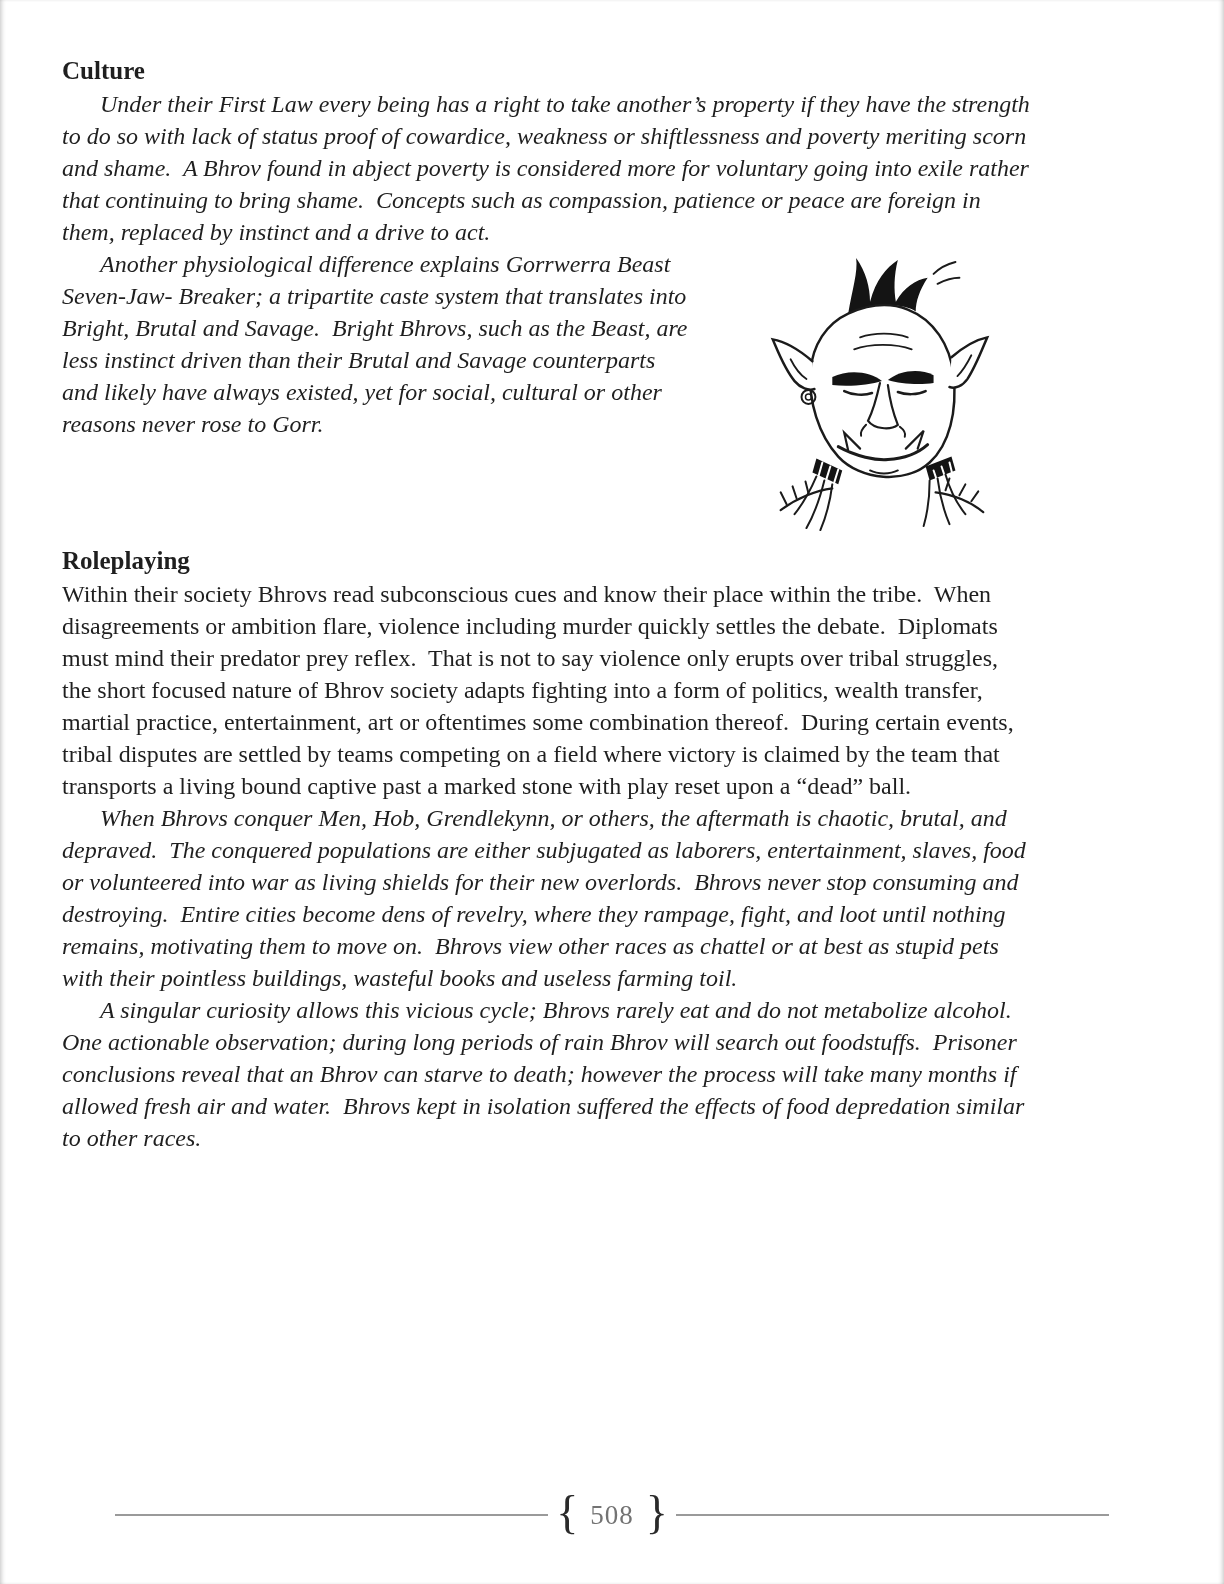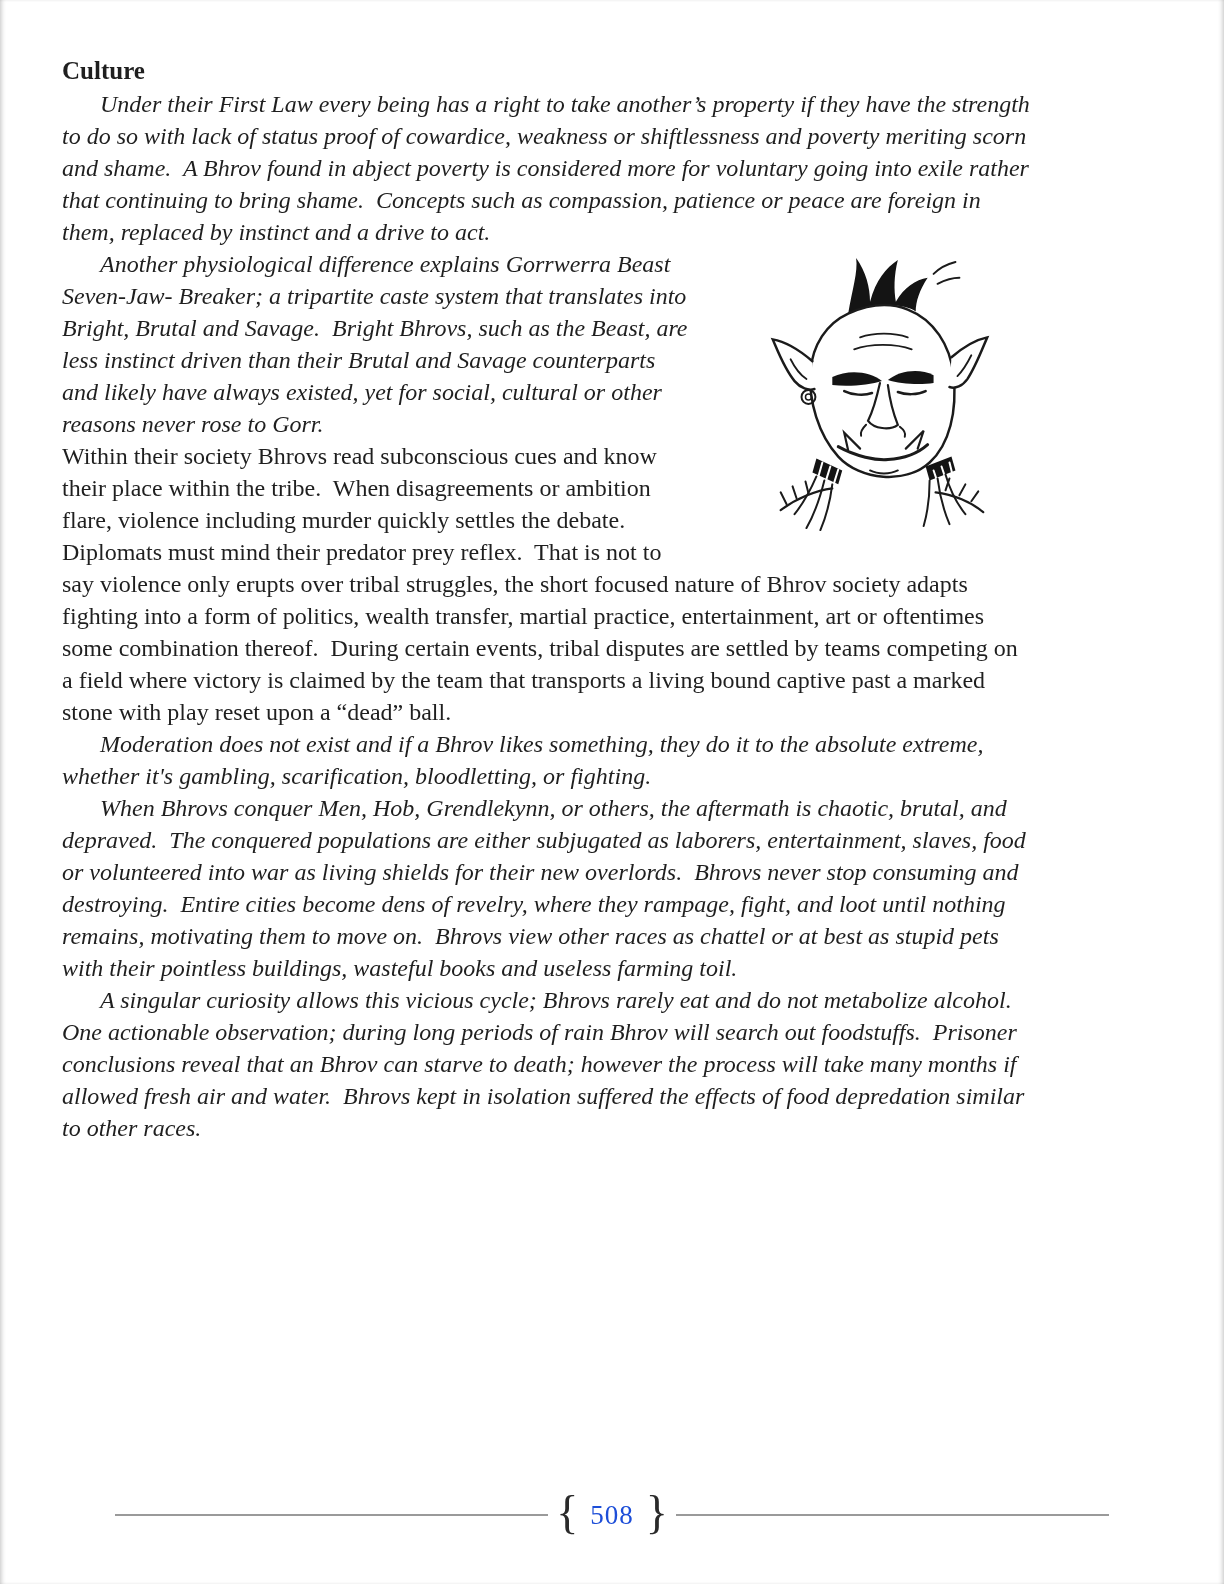--- a/index.html
+++ b/index.html
@@ -70,21 +70,21 @@
   .footer .brace {
     font-size: 46px;
     line-height: 1;
     color: #2a2a2a;
     margin: 0 8px;
     font-weight: 400;
     transform: translateY(-2px);
   }
   .footer .page-num {
     font-size: 27px;
-    color: #1d4ed8;
+    color: #737373;
     margin: 0 4px;
     letter-spacing: 1px;
   }
 </style>
 </head>
 <body>
 
 <div class="page">
   <div class="content">
 
@@ -143,22 +143,22 @@
             <path d="M216,244 C234,246 252,254 264,264" stroke-width="2.2"></path>
             <path d="M226,242 L230,230 M240,247 L246,236 M252,253 L259,243" stroke-width="2"></path>
           </g>
         </svg>
       </div>
 
       <p class="para indent">Another physiological difference explains Gorrwerra Beast Seven-Jaw- Breaker; a tripartite caste system that translates into Bright, Brutal and Savage.  Bright Bhrovs, such as the Beast, are less instinct driven than their Brutal and Savage counterparts and likely have always existed, yet for social, cultural or other reasons never rose to Gorr.</p>
     </section>
 
     <section>
+      <h2 class="heading clear">Roleplaying</h2>
       <p class="para">Within their society Bhrovs read subconscious cues and know their place within the tribe.  When disagreements or ambition flare, violence including murder quickly settles the debate.  Diplomats must mind their predator prey reflex.  That is not to say violence only erupts over tribal struggles, the short focused nature of Bhrov society adapts fighting into a form of politics, wealth transfer, martial practice, entertainment, art or oftentimes some combination thereof.  During certain events, tribal disputes are settled by teams competing on a field where victory is claimed by the team that transports a living bound captive past a marked stone with play reset upon a “dead” ball.</p>
-      <p class="para indent">Moderation does not exist and if a Bhrov likes something, they do it to the absolute extreme, whether it's gambling, scarification, bloodletting, or fighting.</p>
       <p class="para indent">When Bhrovs conquer Men, Hob, Grendlekynn, or others, the aftermath is chaotic, brutal, and depraved.  The conquered populations are either subjugated as laborers, entertainment, slaves, food or volunteered into war as living shields for their new overlords.  Bhrovs never stop consuming and destroying.  Entire cities become dens of revelry, where they rampage, fight, and loot until nothing remains, motivating them to move on.  Bhrovs view other races as chattel or at best as stupid pets with their pointless buildings, wasteful books and useless farming toil.</p>
       <p class="para indent">A singular curiosity allows this vicious cycle; Bhrovs rarely eat and do not metabolize alcohol.  One actionable observation; during long periods of rain Bhrov will search out foodstuffs.  Prisoner conclusions reveal that an Bhrov can starve to death; however the process will take many months if allowed fresh air and water.  Bhrovs kept in isolation suffered the effects of food depredation similar to other races.</p>
     </section>
 
   </div>
 
   <div class="footer">
     <div class="rule"></div>
     <span class="brace">{</span>
     <span class="page-num">508</span>

